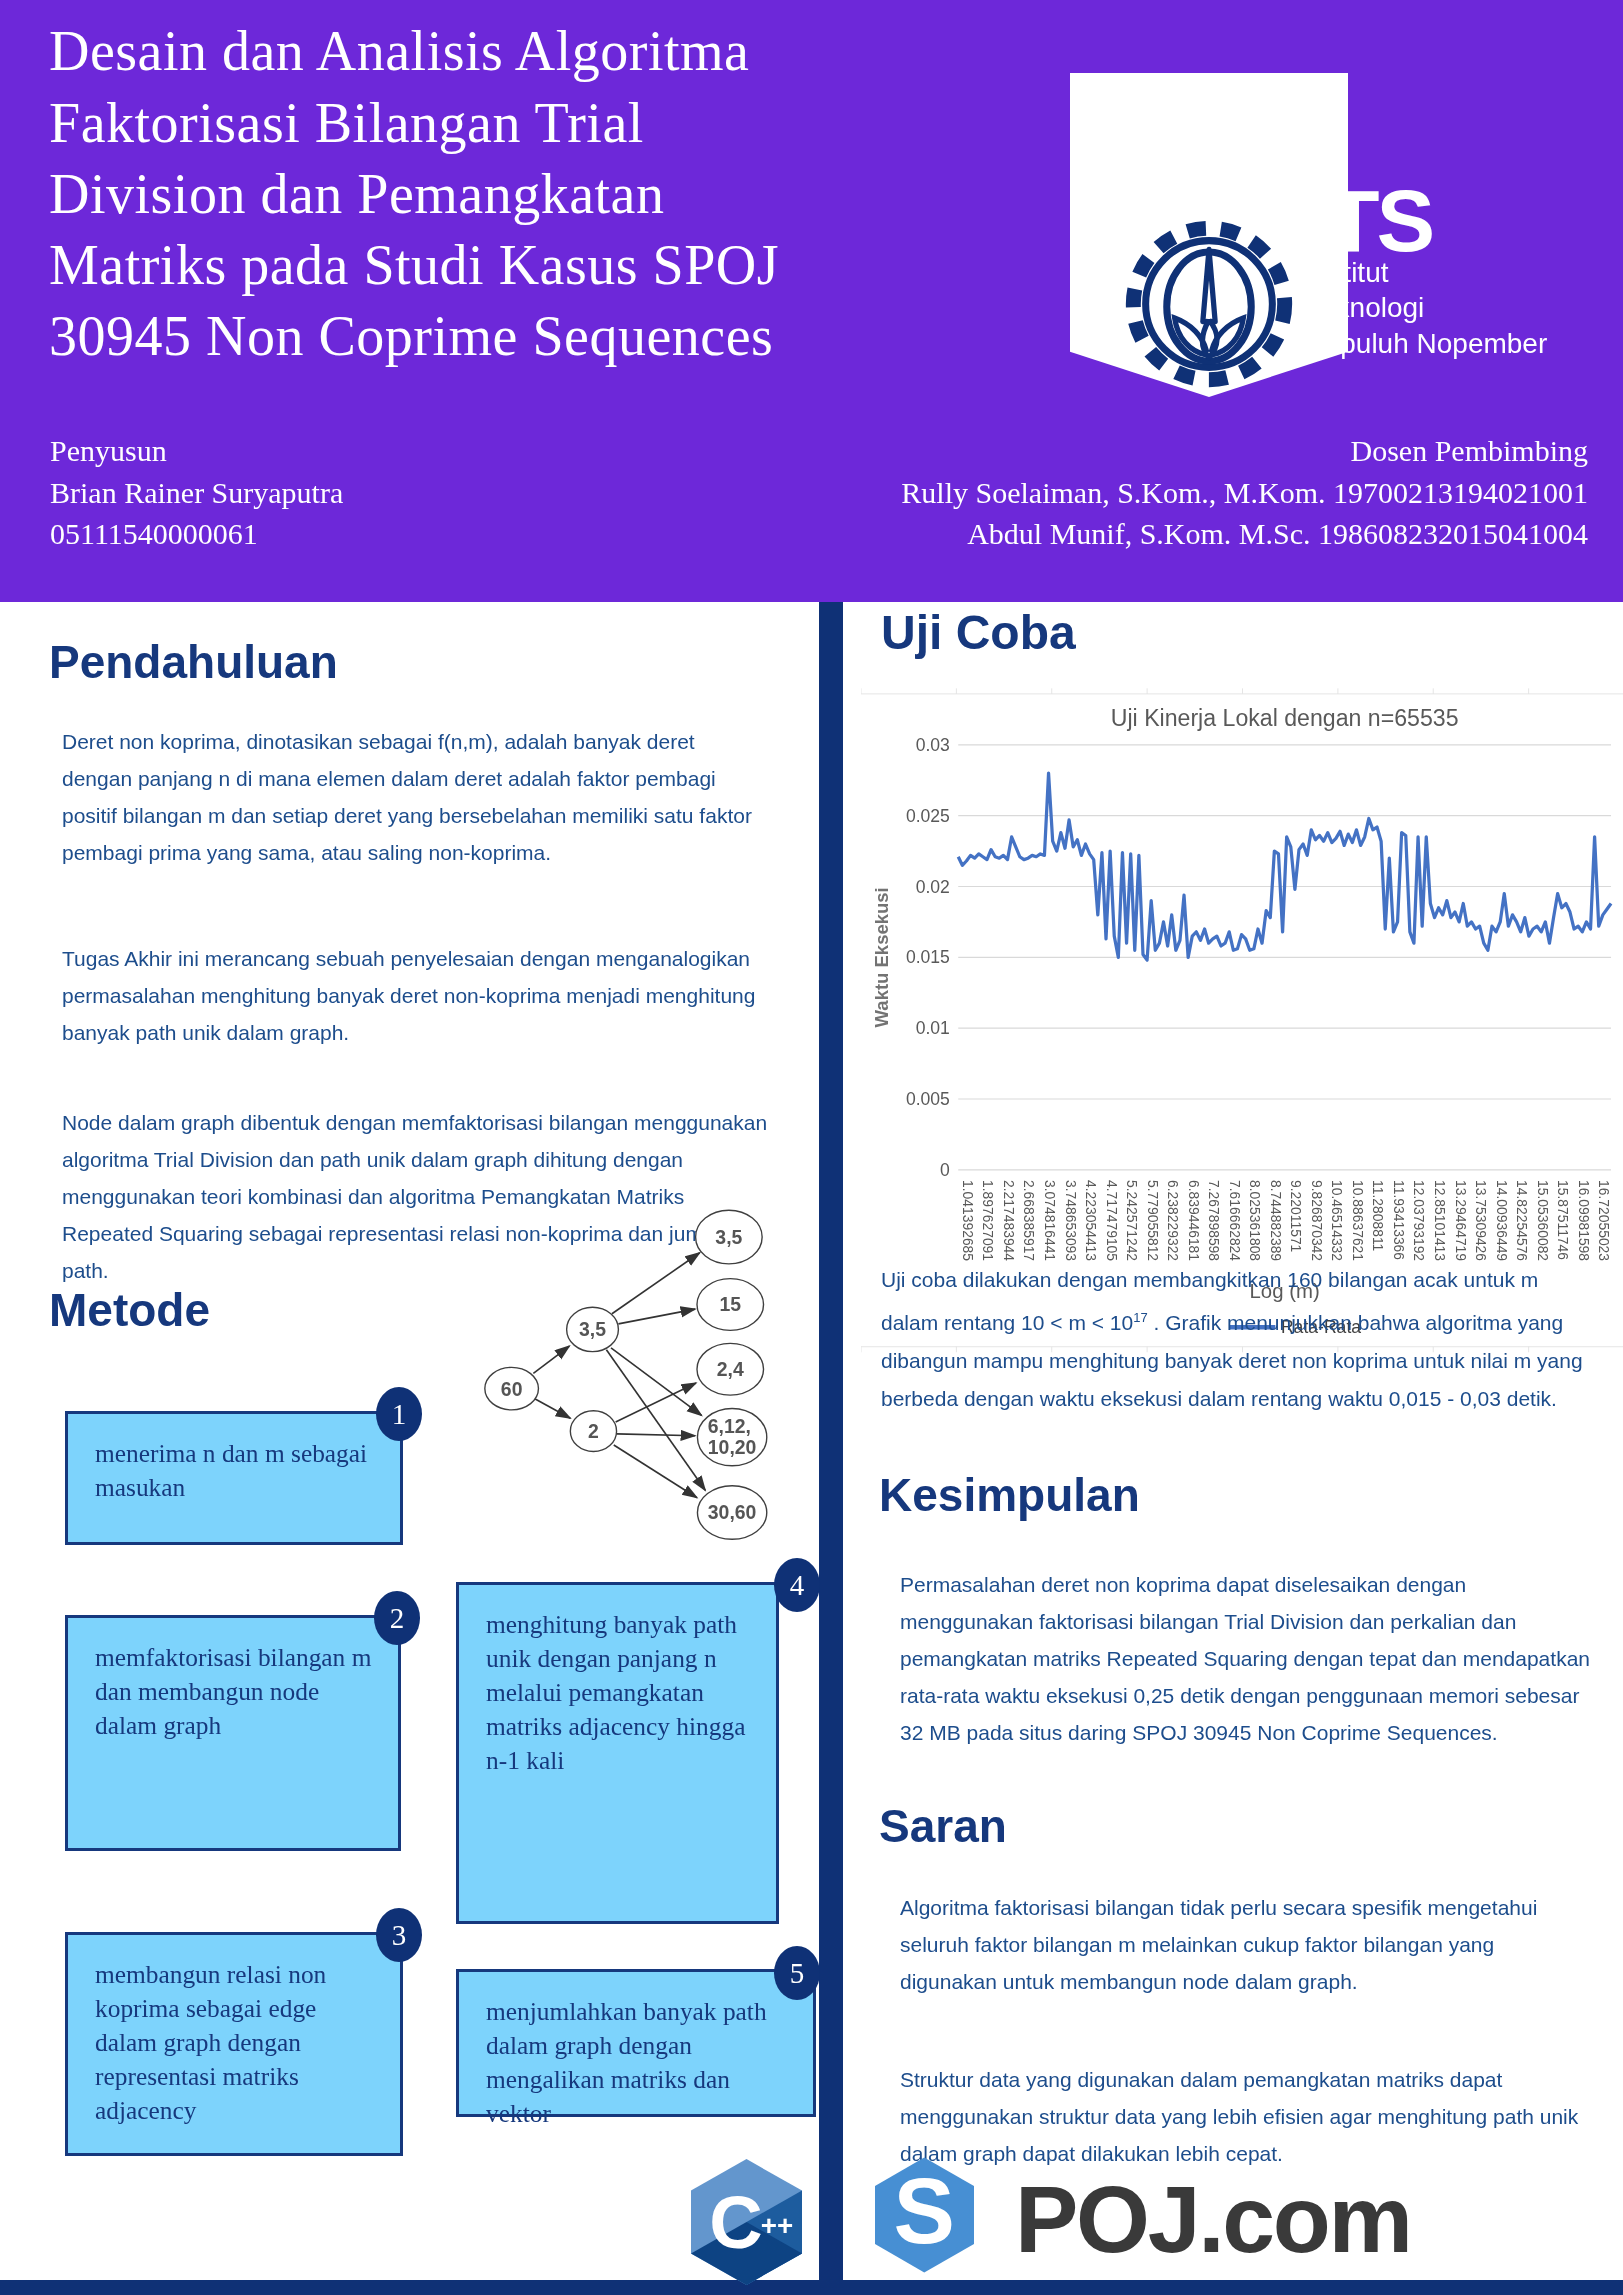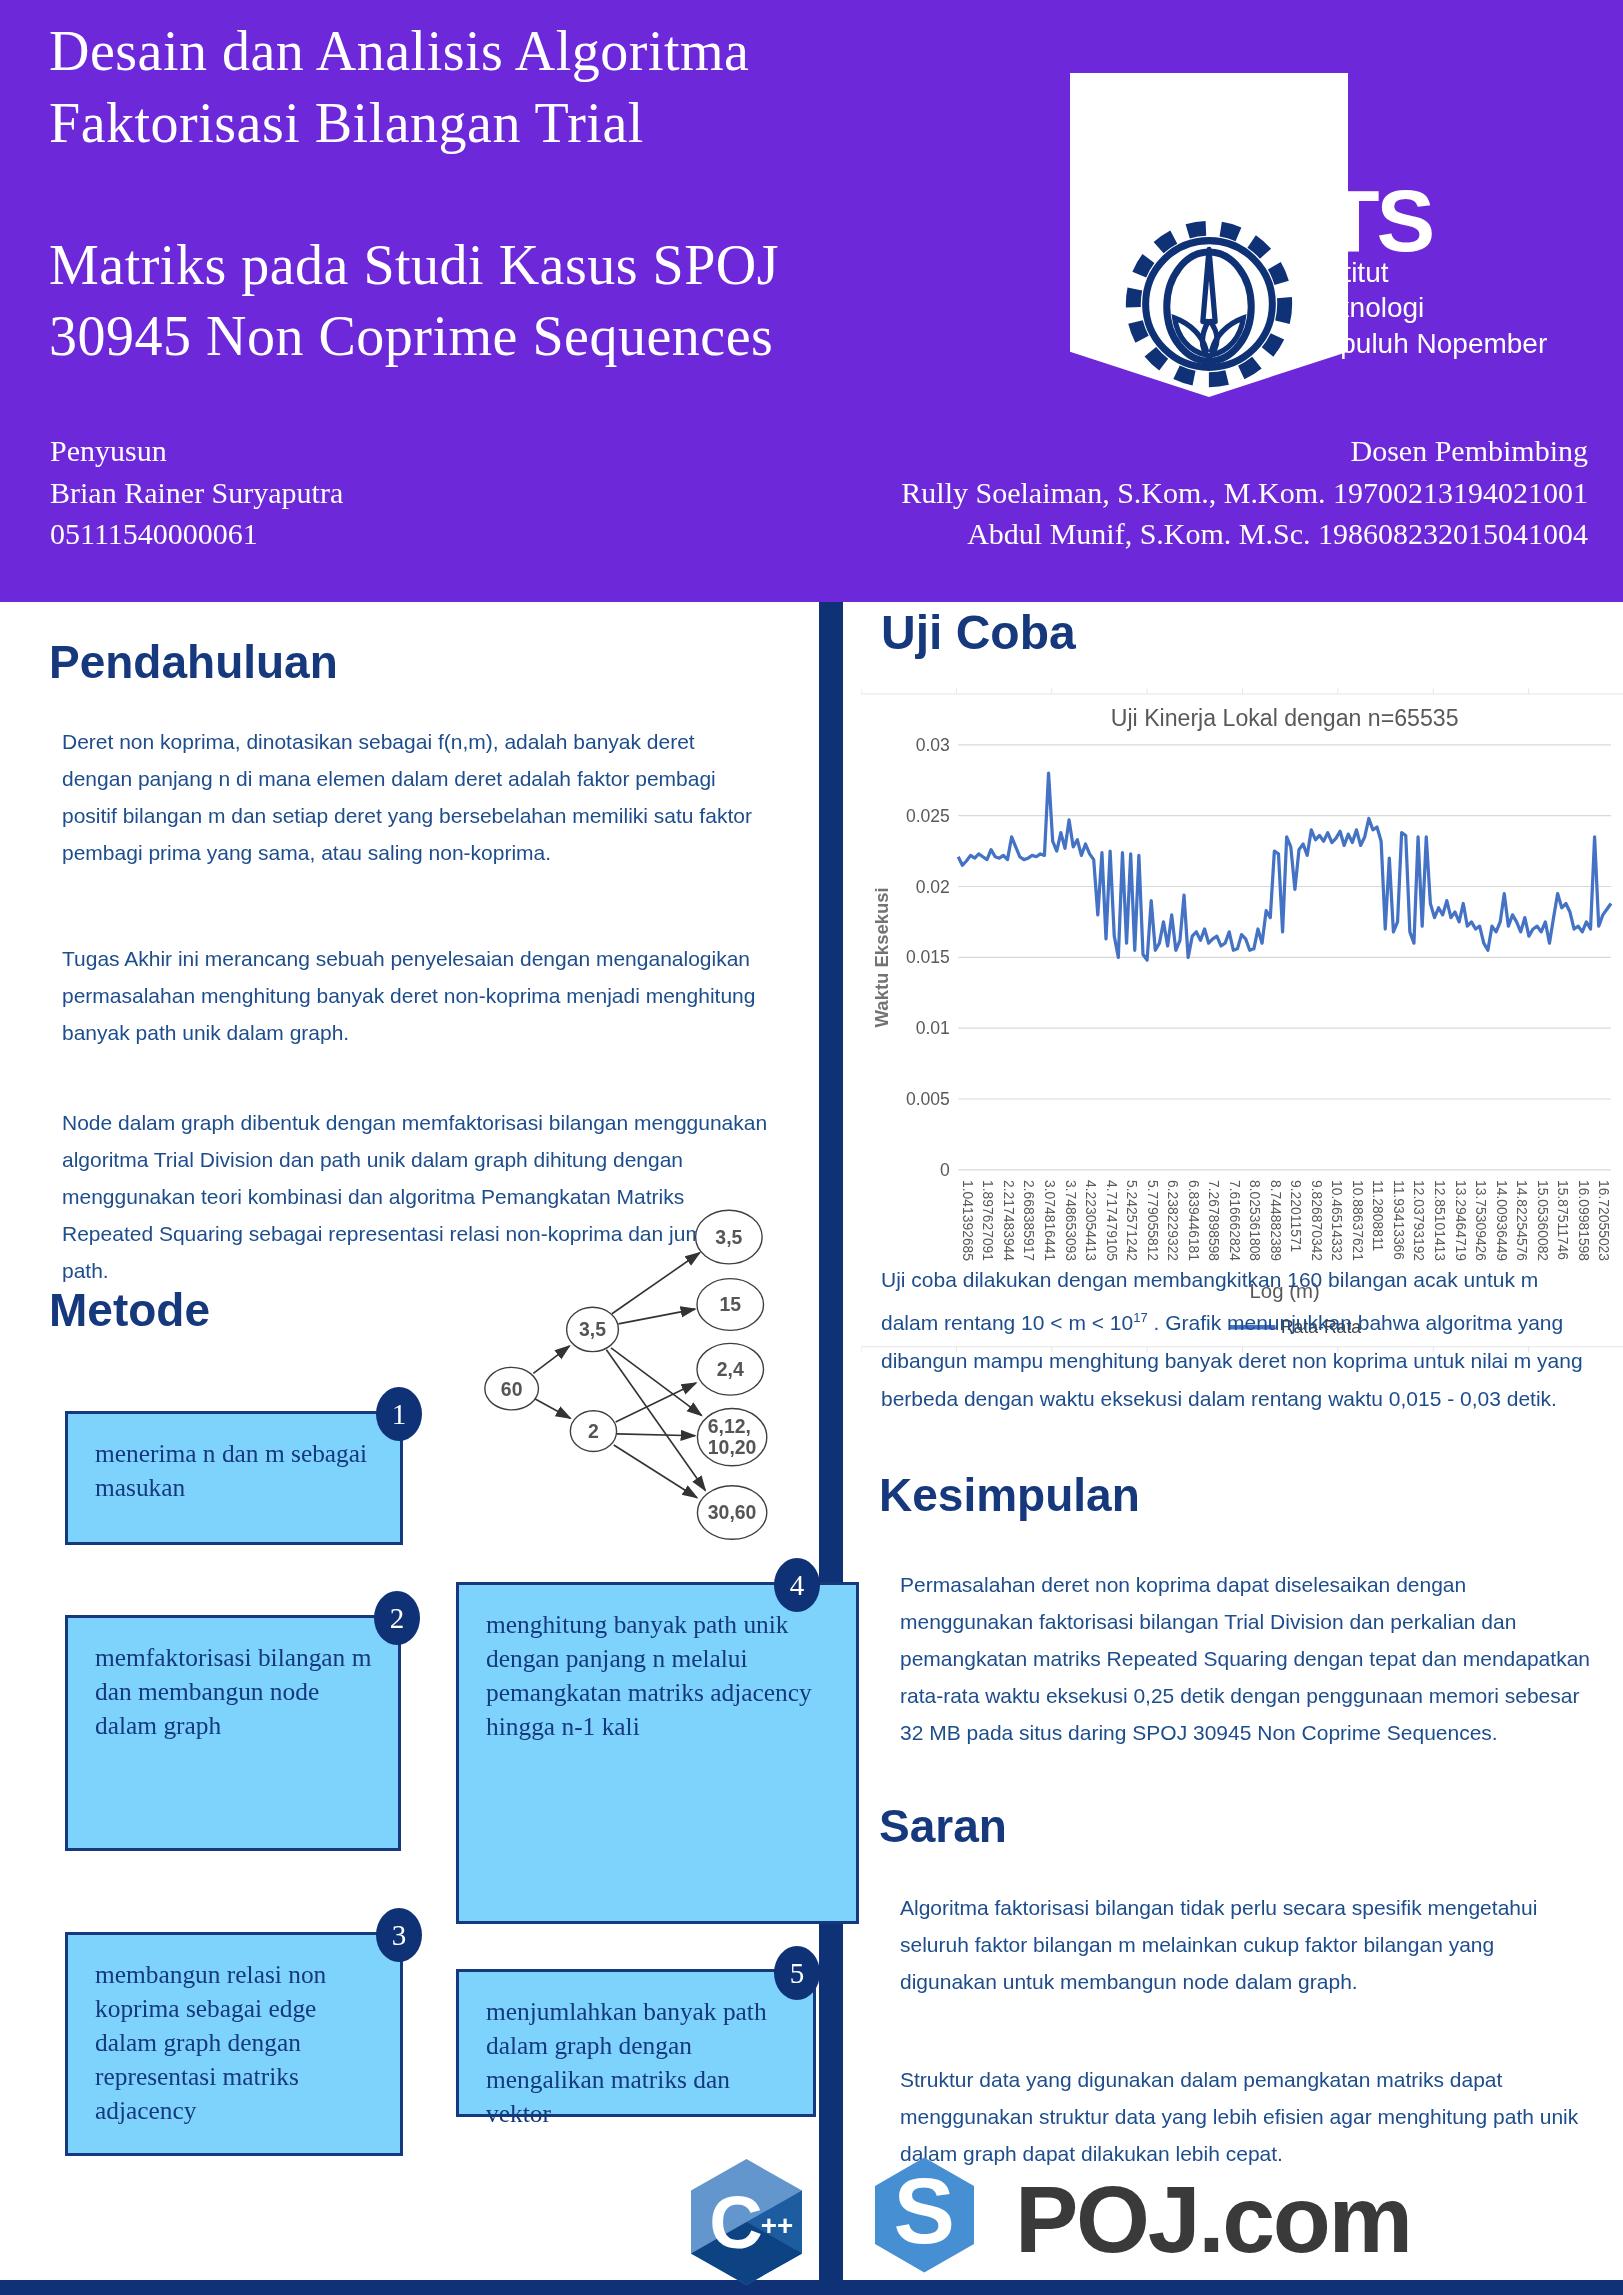--- a/index.html
+++ b/index.html
@@ -34,20 +34,21 @@
   svg text{font-family:"Liberation Sans",sans-serif;}
 </style>
 </head>
 <body>
 
 <div class="poster">
 
   <div class="hdr">
     <div class="title-line" style="top:19.4px">Desain dan Analisis Algoritma</div>
     <div class="title-line" style="top:91px">Faktorisasi Bilangan Trial</div>
+    <div class="title-line" style="top:162px">Division dan Pemangkatan</div>
     <div class="title-line" style="top:233px">Matriks pada Studi Kasus SPOJ</div>
     <div class="title-line" style="top:304px">30945 Non Coprime Sequences</div>
 
     <div class="its-card">
       <svg style="position:absolute;left:51px;top:143px" width="176" height="176" viewBox="0 0 200 200">
         <circle cx="100" cy="100" r="86" fill="none" stroke="#0F3176" stroke-width="17" stroke-dasharray="21 17"></circle>
         <circle cx="100" cy="100" r="72" fill="none" stroke="#0F3176" stroke-width="8"></circle>
         <ellipse cx="100" cy="103" rx="48" ry="62" fill="none" stroke="#0F3176" stroke-width="8"></ellipse>
         <path d="M100 38 L93 120 L107 120 Z" fill="none" stroke="#0F3176" stroke-width="6" stroke-linejoin="round"></path>
         <path d="M97 158 C 78 154, 64 138, 61 116 C 80 123, 93 137, 97 153" fill="none" stroke="#0F3176" stroke-width="6" stroke-linecap="round"></path>
@@ -86,21 +87,21 @@
   <div class="stepbox" style="left:65px;top:1615px;width:336px;height:236px">
     <div class="t">memfaktorisasi bilangan m dan membangun node dalam graph</div>
   </div>
   <div class="stepnum" style="left:374px;top:1591px">2</div>
 
   <div class="stepbox" style="left:65px;top:1932px;width:338px;height:224px">
     <div class="t">membangun relasi non koprima sebagai edge dalam graph dengan representasi matriks adjacency</div>
   </div>
   <div class="stepnum" style="left:376px;top:1908px">3</div>
 
-  <div class="stepbox" style="left:456px;top:1582px;width:403px;height:342px">
+  <div class="stepbox" style="left:456px;top:1582px;width:323px;height:342px">
     <div class="t">menghitung banyak path unik dengan panjang n melalui pemangkatan matriks adjacency hingga n-1 kali</div>
   </div>
   <div class="stepnum" style="left:774px;top:1558px">4</div>
 
   <div class="stepbox" style="left:456px;top:1969px;width:360px;height:148px">
     <div class="t">menjumlahkan banyak path dalam graph dengan mengalikan matriks dan vektor</div>
   </div>
   <div class="stepnum" style="left:774px;top:1946px">5</div>
 
   <svg style="position:absolute;left:440px;top:1185px" width="379" height="398" viewBox="950 2560 820 860">

